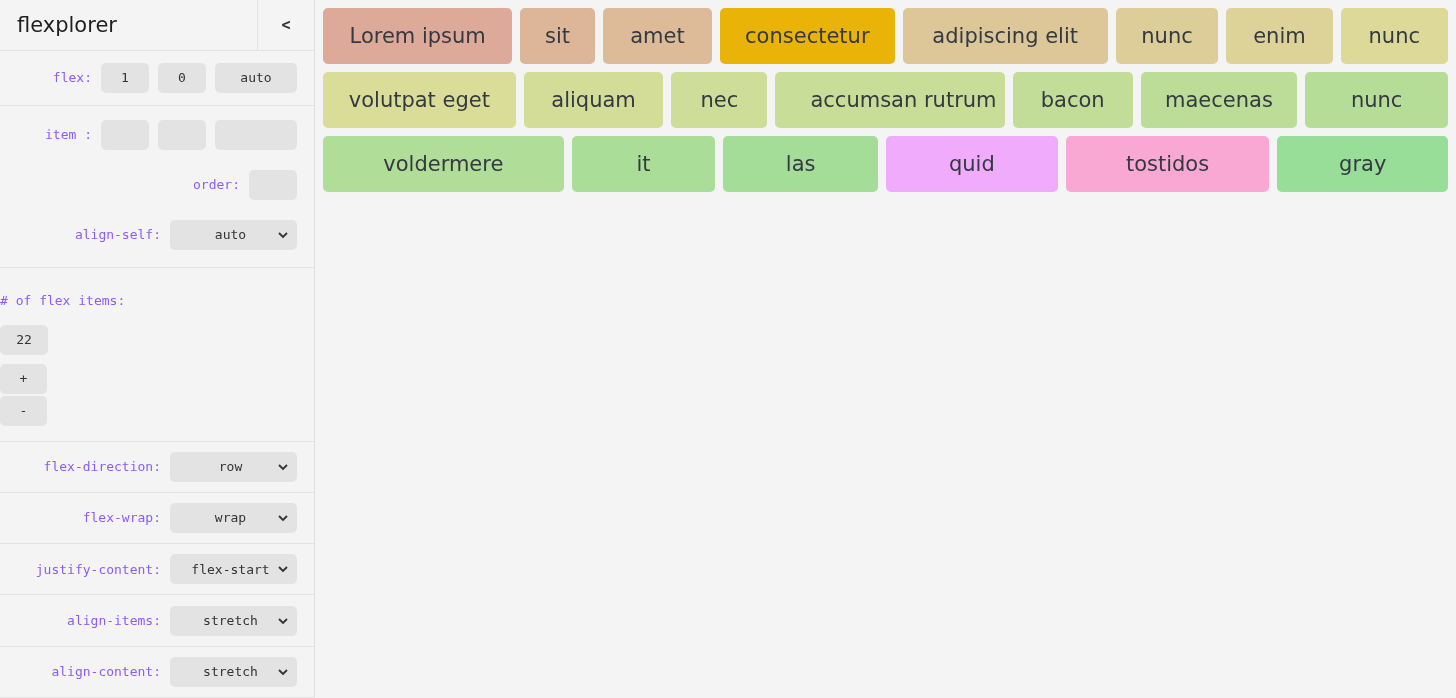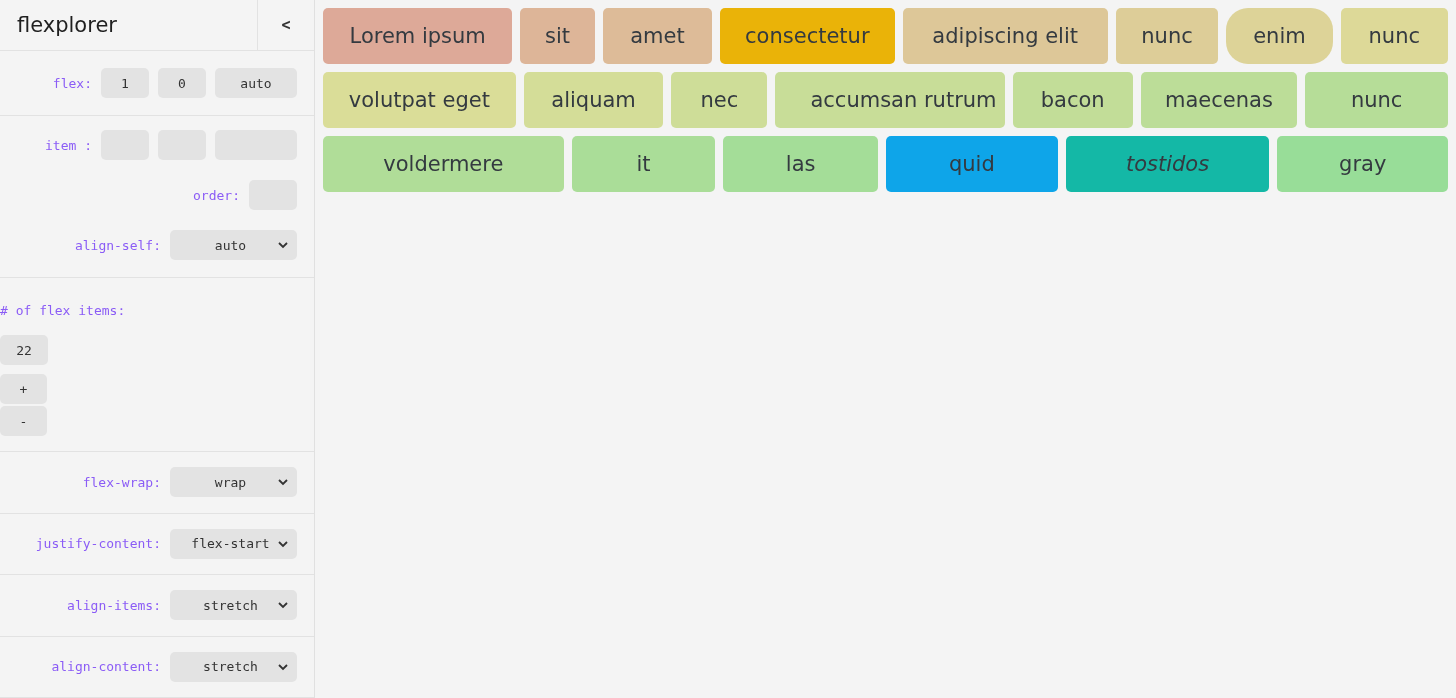--- a/index.html
+++ b/index.html
@@ -138,20 +138,31 @@
     <div class="row">
       <span class="lbl"># of flex items:</span>
       <input class="ctl w-s" value="22" style="">
       <div class="btn-col">
         <div class="ctl btn">+</div>
         <div class="ctl btn">-</div>
       </div>
     </div>
   </div>
 
+  <div class="section sec-select">
+    <div class="row">
+      <span class="lbl">flex-direction:</span>
+      <div class="ctl select">
+        <span class="sel-value">row</span>
+        <svg class="chev" width="10" height="7" viewBox="0 0 10 7">
+            <polyline points="1,1 5,5 9,1" fill="none" stroke="#333" stroke-width="1.8"></polyline>
+          </svg>
+      </div>
+    </div>
+  </div>
 
   <div class="section sec-select">
     <div class="row">
       <span class="lbl">flex-wrap:</span>
       <div class="ctl select">
         <span class="sel-value">wrap</span>
         <svg class="chev" width="10" height="7" viewBox="0 0 10 7">
             <polyline points="1,1 5,5 9,1" fill="none" stroke="#333" stroke-width="1.8"></polyline>
           </svg>
       </div>
@@ -197,29 +208,29 @@
 </aside>
 
 <main class="main">
   <div class="flex-canvas">
       <div class="flex-item" style="background: rgb(221, 169, 152); flex-basis: 180px;">Lorem ipsum</div>
       <div class="flex-item" style="background: rgb(221, 181, 152); flex-basis: 65px;">sit</div>
       <div class="flex-item" style="background: rgb(221, 187, 152); flex-basis: 100px;">amet</div>
       <div class="flex-item" style="background: #eab308; flex-basis: 165px;">consectetur</div>
       <div class="flex-item" style="background: rgb(221, 199, 152); flex-basis: 196px;">adipiscing elit</div>
       <div class="flex-item" style="background: rgb(221, 205, 152); flex-basis: 93px;">nunc</div>
-      <div class="flex-item" style="background: rgb(221, 211, 152); flex-basis: 97px; border-radius: 22px;">enim</div>
+      <div class="flex-item" style="background: rgb(221, 211, 152); flex-basis: 97px;">enim</div>
       <div class="flex-item" style="background: rgb(221, 217, 152); flex-basis: 98px;">nunc</div>
       <div class="flex-item" style="background: rgb(218, 221, 152); flex-basis: 182px;">volutpat eget</div>
       <div class="flex-item" style="background: rgb(212, 221, 152); flex-basis: 129px;">aliquam</div>
       <div class="flex-item" style="background: rgb(206, 221, 152); flex-basis: 85px;">nec</div>
       <div class="flex-item" style="background: rgb(200, 221, 152); flex-basis: 219px; padding-left: 27px;">accumsan rutrum</div>
       <div class="flex-item" style="background: rgb(194, 221, 152); flex-basis: 109px;">bacon</div>
       <div class="flex-item" style="background: rgb(188, 221, 152); flex-basis: 146px;">maecenas</div>
       <div class="flex-item" style="background: rgb(182, 221, 152); flex-basis: 132px;">nunc</div>
       <div class="flex-item" style="background: rgb(176, 221, 152); flex-basis: 199px;">voldermere</div>
       <div class="flex-item" style="background: rgb(170, 221, 152); flex-basis: 102px;">it</div>
       <div class="flex-item" style="background: rgb(164, 221, 152); flex-basis: 113px;">las</div>
-      <div class="flex-item" style="background: #0ea5e9; flex-basis: 130px;">quid</div>
-      <div class="flex-item" style="background: #14b8a6; flex-basis: 162px; font-style: italic;">tostidos</div>
+      <div class="flex-item" style="background: #f0abfc; flex-basis: 130px;">quid</div>
+      <div class="flex-item" style="background: #f9a8d4; flex-basis: 162px;">tostidos</div>
       <div class="flex-item" style="background: rgb(152, 221, 152); flex-basis: 129px;">gray</div>
     </div>
 </main>
 
 </body></html>

